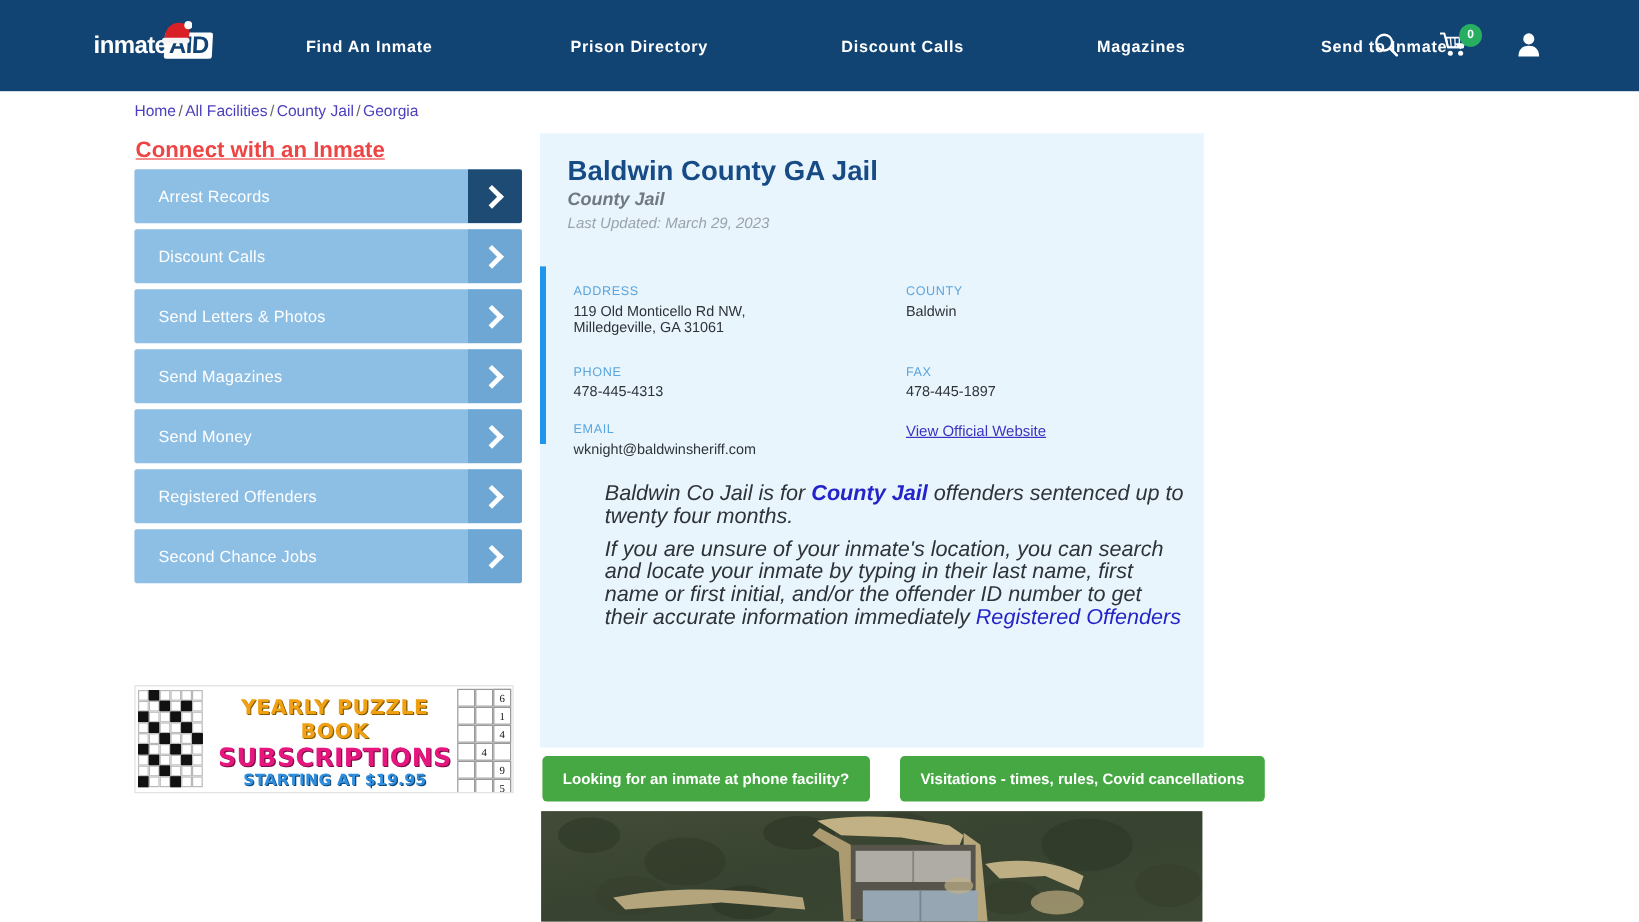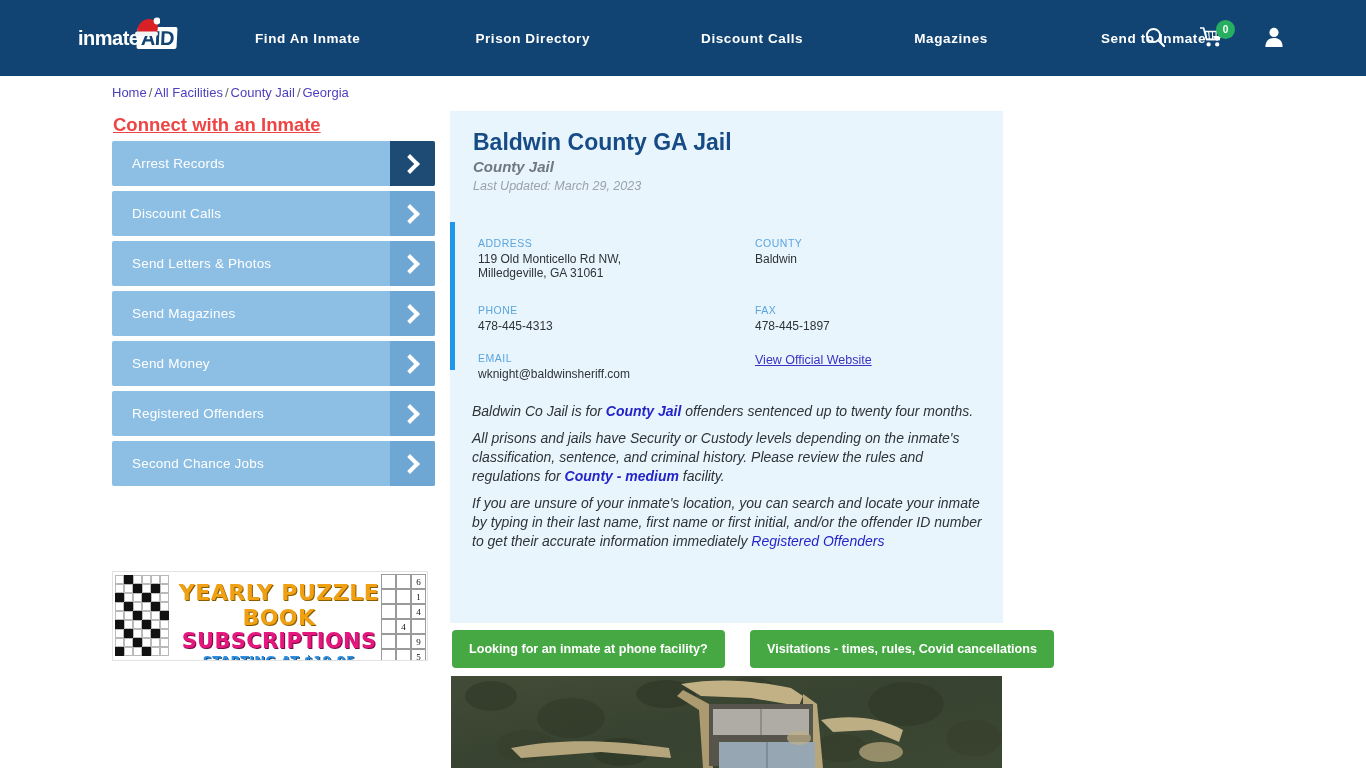--- a/index.html
+++ b/index.html
@@ -170,21 +170,21 @@
     text-align: center; line-height: 14px;
     font-family: "Liberation Serif", serif;
   }
   .ad-center {
     position: absolute; left: 62px; top: 0;
     width: 208px; height: 90px;
     text-align: center;
   }
   .ad-l1 {
     margin-top: 8px;
-    font-size: 22px; font-weight: bold;
+    font-size: 17px; font-weight: bold;
     color: #f0a013;
     letter-spacing: 0.5px;
     text-shadow: 1px 1px 0 #8a5c00;
     font-family: "DejaVu Sans", sans-serif;
   }
   .ad-l2 {
     margin-top: -1px;
     font-size: 21px; font-weight: bold;
     color: #e5177f;
     letter-spacing: 0.3px;
@@ -243,25 +243,26 @@
   }
   .info-link {
     font-size: 12.5px;
     color: #3c32c4;
     text-decoration: underline;
     cursor: pointer;
   }
 
   .body-copy { position: absolute; left: 472px; top: 402px; width: 518px; }
   .body-copy p {
-    font-size: 14px;
+    font-size: 18px;
     font-style: italic;
     color: #2e3338;
     line-height: 19px;
     margin-bottom: 8px;
+    margin-left: 32px;
   }
   .body-copy a {
     color: #2424c9;
     text-decoration: none;
     font-weight: bold;
     cursor: pointer;
   }
   .body-copy a.plain { font-weight: normal; }
 
   
@@ -501,21 +502,20 @@
   <div class="info-label">COUNTY</div>
   <div class="info-value" style="margin-bottom:38px;">Baldwin</div>
   <div class="info-label">FAX</div>
   <div class="info-value" style="margin-bottom:17px;">478-445-1897</div>
   <a class="info-link">View Official Website</a>
 </div>
 
 <div class="body-copy">
   <p><span>Baldwin Co Jail is for </span><a>County Jail</a><span> offenders sentenced up to twenty four months.</span></p>
 
-  <p><span>All prisons and jails have Security or Custody levels depending on the inmate's classification, sentence, and criminal history. Please review the rules and regulations for </span><a>County - medium</a><span> facility.</span></p>
 
 
   <p><span>If you are unsure of your inmate's location, you can search and locate your inmate by typing in their last name, first name or first initial, and/or the offender ID number to get their accurate information immediately </span><a class="plain">Registered Offenders</a></p>
 </div>
 
 <div class="cta-row">
   <button class="cta-btn">Looking for an inmate at phone facility?</button>
   <button class="cta-btn second">Visitations - times, rules, Covid cancellations</button>
 </div>
 

